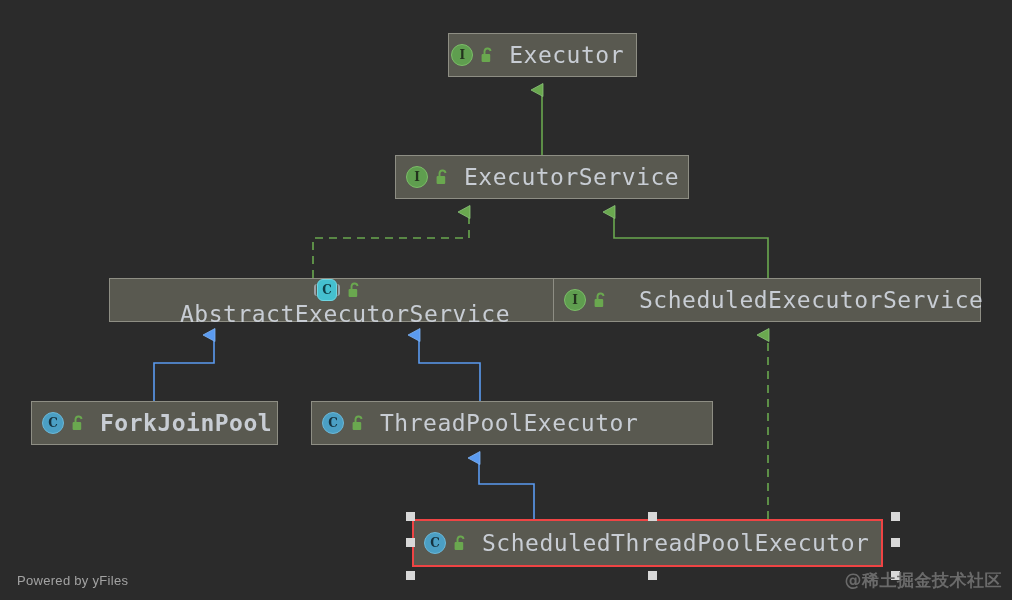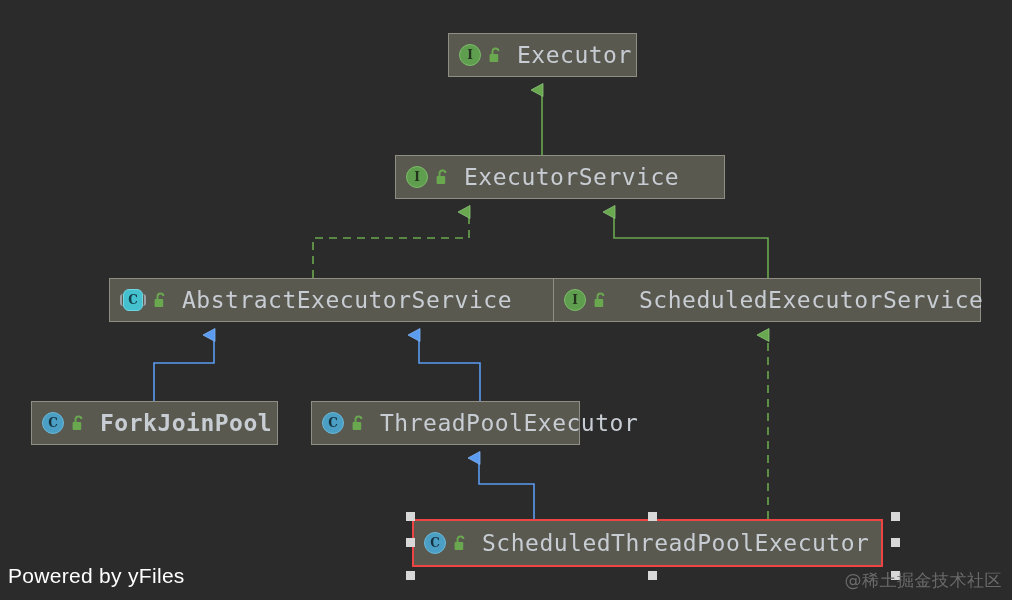--- a/index.html
+++ b/index.html
@@ -107,32 +107,33 @@
   
   .handle{
     position:absolute;
     width:9px;height:9px;
     background:#d8d8d8;
     box-sizing:border-box;
   }
 
   
   #yfiles{
-    position:absolute;left:8px;bottom:12px;
+    position:absolute;left:17px;bottom:12px;
     font-family:"Liberation Sans", sans-serif;
-    font-size:21px;
-    color:#ffffff;
+    font-size:13px;
+    color:#a3a3a3;
     letter-spacing:0.3px;
   }
   #watermark{
     position:absolute;right:10px;bottom:8px;
     font-family:"DejaVu Sans", sans-serif;
     font-size:17px;
     color:#6a6a6a;
     letter-spacing:0.5px;
+    font-weight:bold;
   }
 </style>
 </head>
 <body>
 
 <div id="canvas">
 
   <svg id="edge-layer" viewBox="0 0 1012 600" width="1012" height="600">
     <defs>
       <marker id="arrow-green" markerWidth="14" markerHeight="14" refX="6.5" refY="12" orient="auto" markerUnits="userSpaceOnUse">
@@ -165,43 +166,43 @@
 
     <g>
       <path d="M 534,519 L 534,484 L 479,484 L 479,458" fill="none" stroke="#5b9bf0" stroke-width="1.6" marker-end="url(#arrow-blue)"></path>
     </g>
 
     <g>
       <path d="M 768,519 L 768,335" fill="none" stroke="#6aa84f" stroke-width="1.6" stroke-dasharray="8 6" marker-end="url(#arrow-green)"></path>
     </g>
   </svg>
 
-  <div class="node" style="left:448px;top:33px;width:189px;">
+  <div class="node" style="left:448px;top:33px;width:189px;justify-content:flex-end;">
     <span class="icon-wrap">
       <span class="ico ico-interface"></span>
       <svg class="ico ico-lock" viewBox="0 0 15 17">
         <path d="M4.5 7 V4.4 a3.1 3.1 0 0 1 6.1 -0.5" fill="none" stroke="#6aa84f" stroke-width="1.9"></path>
         <rect x="1.6" y="7" width="8.6" height="8" rx="1" fill="#6aa84f"></rect>
       </svg>
     </span>
     <span class="label">Executor</span>
   </div>
 
-  <div class="node" style="left:395px;top:155px;width:330px;">
+  <div class="node" style="left:395px;top:155px;width:294px;">
     <span class="icon-wrap">
       <span class="ico ico-interface"></span>
       <svg class="ico ico-lock" viewBox="0 0 15 17">
         <path d="M4.5 7 V4.4 a3.1 3.1 0 0 1 6.1 -0.5" fill="none" stroke="#6aa84f" stroke-width="1.9"></path>
         <rect x="1.6" y="7" width="8.6" height="8" rx="1" fill="#6aa84f"></rect>
       </svg>
     </span>
     <span class="label">ExecutorService</span>
   </div>
 
-  <div class="node" style="left:109px;top:278px;width:460px;">
+  <div class="node" style="left:109px;top:278px;width:460px;flex-direction:column;">
     <span class="icon-wrap">
       <span class="ico ico-abstract"></span>
       <svg class="ico ico-lock" viewBox="0 0 15 17">
         <path d="M4.5 7 V4.4 a3.1 3.1 0 0 1 6.1 -0.5" fill="none" stroke="#6aa84f" stroke-width="1.9"></path>
         <rect x="1.6" y="7" width="8.6" height="8" rx="1" fill="#6aa84f"></rect>
       </svg>
     </span>
     <span class="label">AbstractExecutorService</span>
   </div>
 
@@ -220,21 +221,21 @@
     <span class="icon-wrap">
       <span class="ico ico-class"></span>
       <svg class="ico ico-lock" viewBox="0 0 15 17">
         <path d="M4.5 7 V4.4 a3.1 3.1 0 0 1 6.1 -0.5" fill="none" stroke="#6aa84f" stroke-width="1.9"></path>
         <rect x="1.6" y="7" width="8.6" height="8" rx="1" fill="#6aa84f"></rect>
       </svg>
     </span>
     <span class="label">ForkJoinPool</span>
   </div>
 
-  <div class="node" style="left:311px;top:401px;width:269px;">
+  <div class="node" style="left:311px;top:401px;width:402px;">
     <span class="icon-wrap">
       <span class="ico ico-class"></span>
       <svg class="ico ico-lock" viewBox="0 0 15 17">
         <path d="M4.5 7 V4.4 a3.1 3.1 0 0 1 6.1 -0.5" fill="none" stroke="#6aa84f" stroke-width="1.9"></path>
         <rect x="1.6" y="7" width="8.6" height="8" rx="1" fill="#6aa84f"></rect>
       </svg>
     </span>
     <span class="label">ThreadPoolExecutor</span>
   </div>
 

